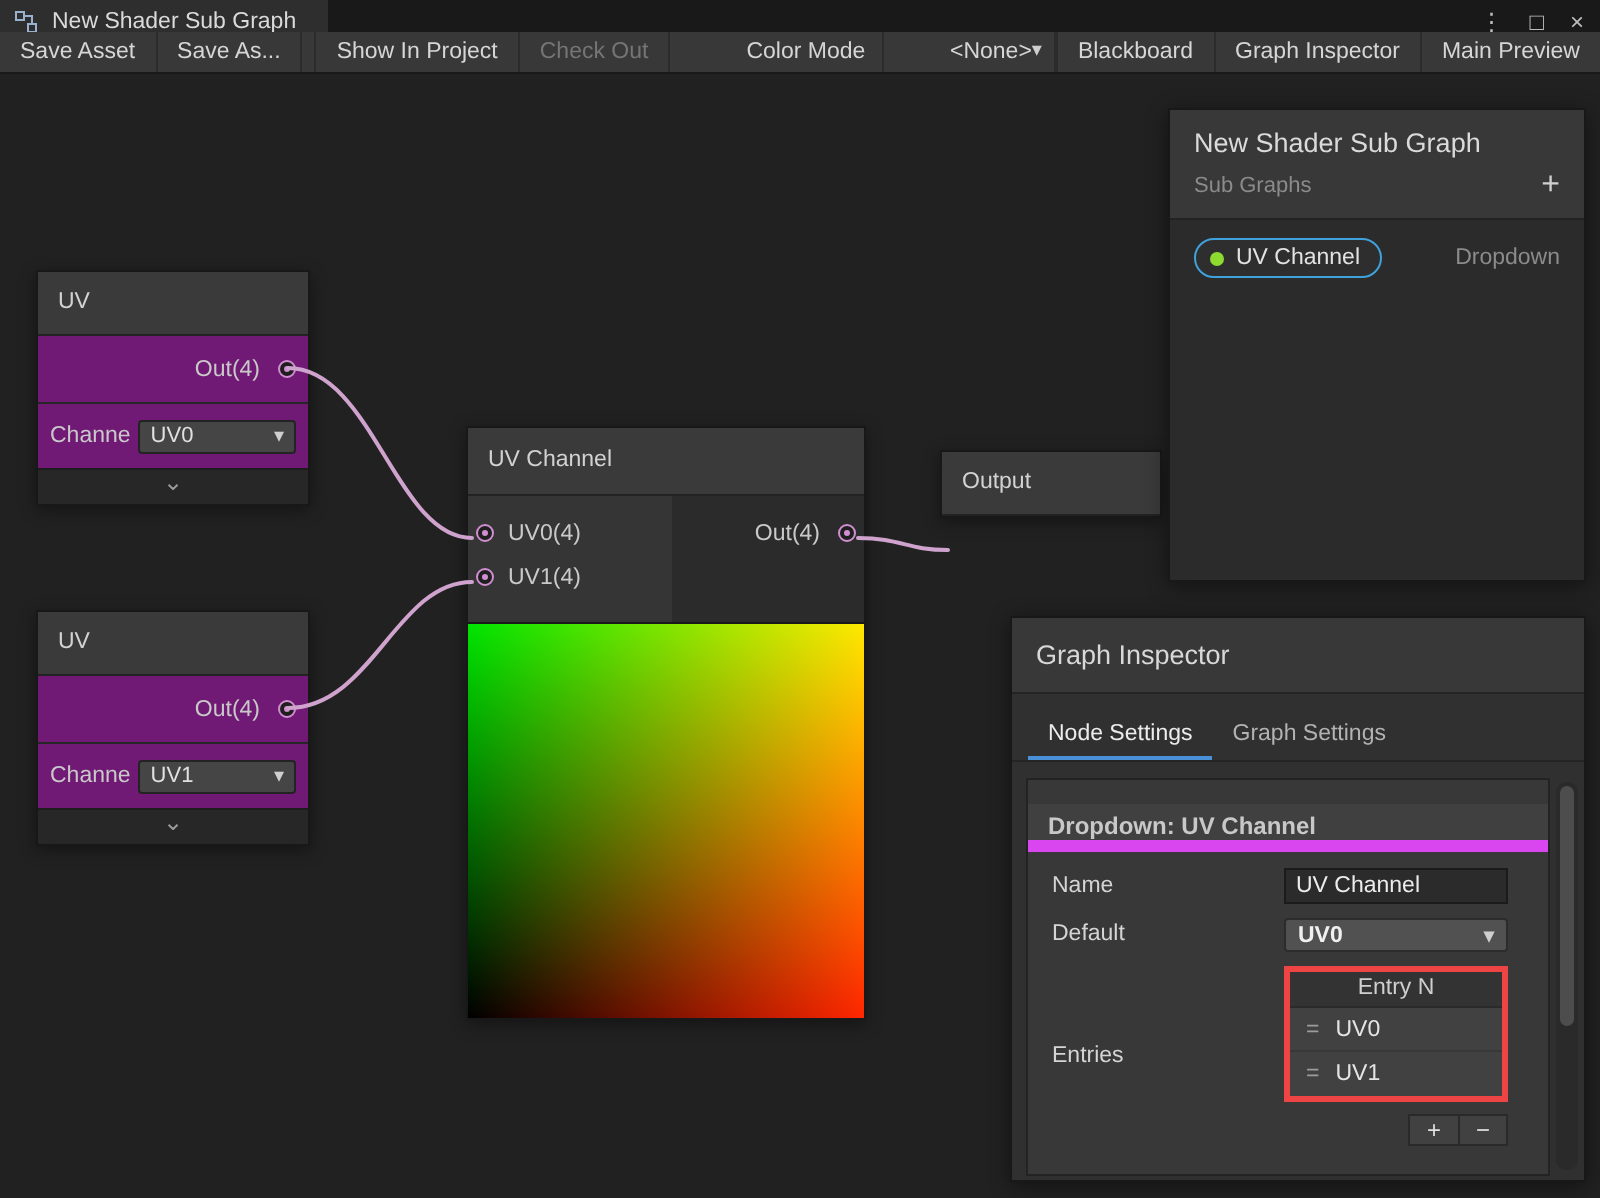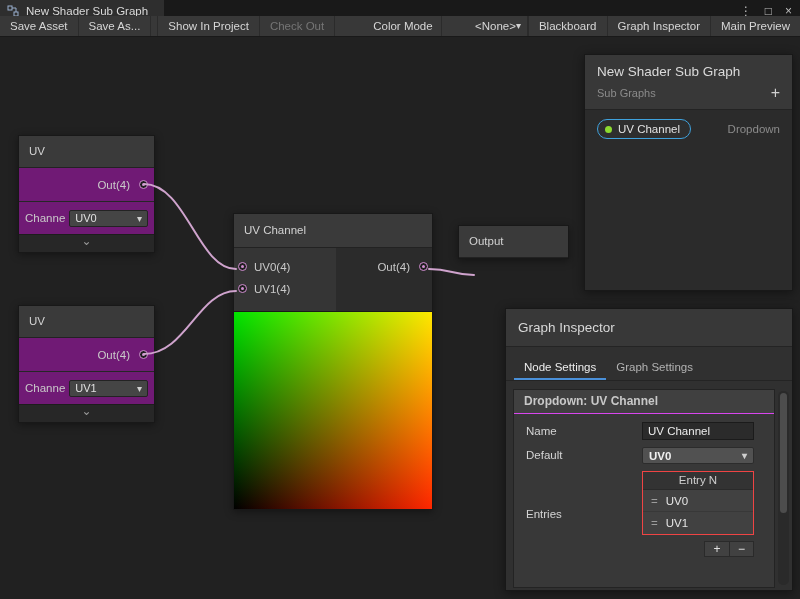--- a/index.html
+++ b/index.html
@@ -76,34 +76,34 @@
   .inspector{position:absolute;left:505px;top:308px;width:288px;height:283px;background:#303030;
         border:1px solid #181818;z-index:5;box-shadow:0 2px 10px rgba(0,0,0,.45);}
   .insp-title{height:38px;line-height:38px;background:#383838;border-bottom:1px solid #242424;
         padding:0 12px;font-size:13.5px;color:#d8d8d8;}
   .insp-tabs{display:flex;height:26px;margin-top:8px;padding-left:8px;border-bottom:1px solid #242424;
         font-size:11.5px;text-align:right;}
   .insp-tab{padding:0 10px;line-height:25px;color:#b2b2b2;}
   .insp-tab.active{color:#ececec;border-bottom:2px solid #4a90d9;}
   .insp-body{position:absolute;left:7px;right:17px;top:80px;bottom:2px;}
   .insp-box{position:absolute;inset:0;background:#383838;border:1px solid #232323;overflow:hidden;}
-  .box-title{height:24px;line-height:23px;background:#404040;border-bottom:1px solid #d946ef;
-        padding:0 10px;font-weight:bold;font-size:12px;color:#c8c8c8;}
+  .box-title{height:24px;line-height:23px;background:#404040;border-bottom:6px solid #d946ef;
+        padding:0 10px;font-weight:bold;font-size:12px;color:#c8c8c8;margin-top:12px;}
   .fields{padding:8px 20px 4px 12px;font-size:11.5px;color:#d4d4d4;}
   .frow{display:flex;align-items:center;margin-bottom:7px;}
   .frow.top{align-items:flex-start;}
   .flabel{flex:0 0 116px;line-height:1.3;}
   .fctrl{flex:1;min-width:0;}
   .text-input{width:100%;height:18px;background:#2b2b2b;border:1px solid #1b1b1b;color:#ececec;
         font-size:11.5px;padding:0 5px;font-family:inherit;}
   .checkbox{width:14px;height:14px;background:#2b2b2b;border:1px solid #1b1b1b;border-radius:2px;
         display:inline-block;margin-top:1px;}
   .sel{display:flex;justify-content:space-between;align-items:center;height:17px;background:#515151;
         border:1px solid #2c2c2c;border-radius:2px;padding:0 6px;color:#f0f0f0;font-size:11.5px;font-weight:bold;}
-  .entry-list{border:1px solid #ef4444;background:#c4b5fd;}
+  .entry-list{border:3px solid #ef4444;background:#c4b5fd;}
   .entry-head{height:18px;line-height:17px;text-align:center;color:#cfcfcf;
         border-bottom:1px solid #2a2a2a;background:#333333;}
   .entry{display:flex;align-items:center;gap:8px;height:22px;padding:0 8px;background:#414141;
         border-bottom:1px solid #383838;color:#e4e4e4;}
   .entry:last-child{border-bottom:none;}
   .drag{color:#9c9c9c;}
   .entry-footer{display:flex;justify-content:flex-end;margin-top:6px;}
   .mini-bar{display:flex;background:#414141;border:1px solid #2a2a2a;height:16px;}
   .mini-btn{width:24px;text-align:center;line-height:14px;font-size:12px;color:#e0e0e0;}
   .mini-btn + .mini-btn{border-left:1px solid #2a2a2a;}
@@ -196,21 +196,21 @@
         </div>
       </div>
       <div class="uvch-out">
         <span>Out(4)</span>
         <span class="port right" style="right:4px;"></span>
       </div>
     </div>
     <div class="preview"></div>
   </div>
 
-  <div class="node" style="left:458px;top:225px;width:111px;">
+  <div class="node" style="left:470px;top:225px;width:111px;">
     <div class="node-title">Output</div>
   </div>
 
   <svg class="edges" width="800" height="599" viewBox="0 0 800 599">
     <path class="edge" d="M144,184 C186,184 198,269 236,269"></path>
     <path class="edge" d="M144,354 C186,354 198,291 236,291"></path>
     <path class="edge" d="M429,269 C451,269 453,275 474,275"></path>
   </svg>
 
   <div class="blackboard">

